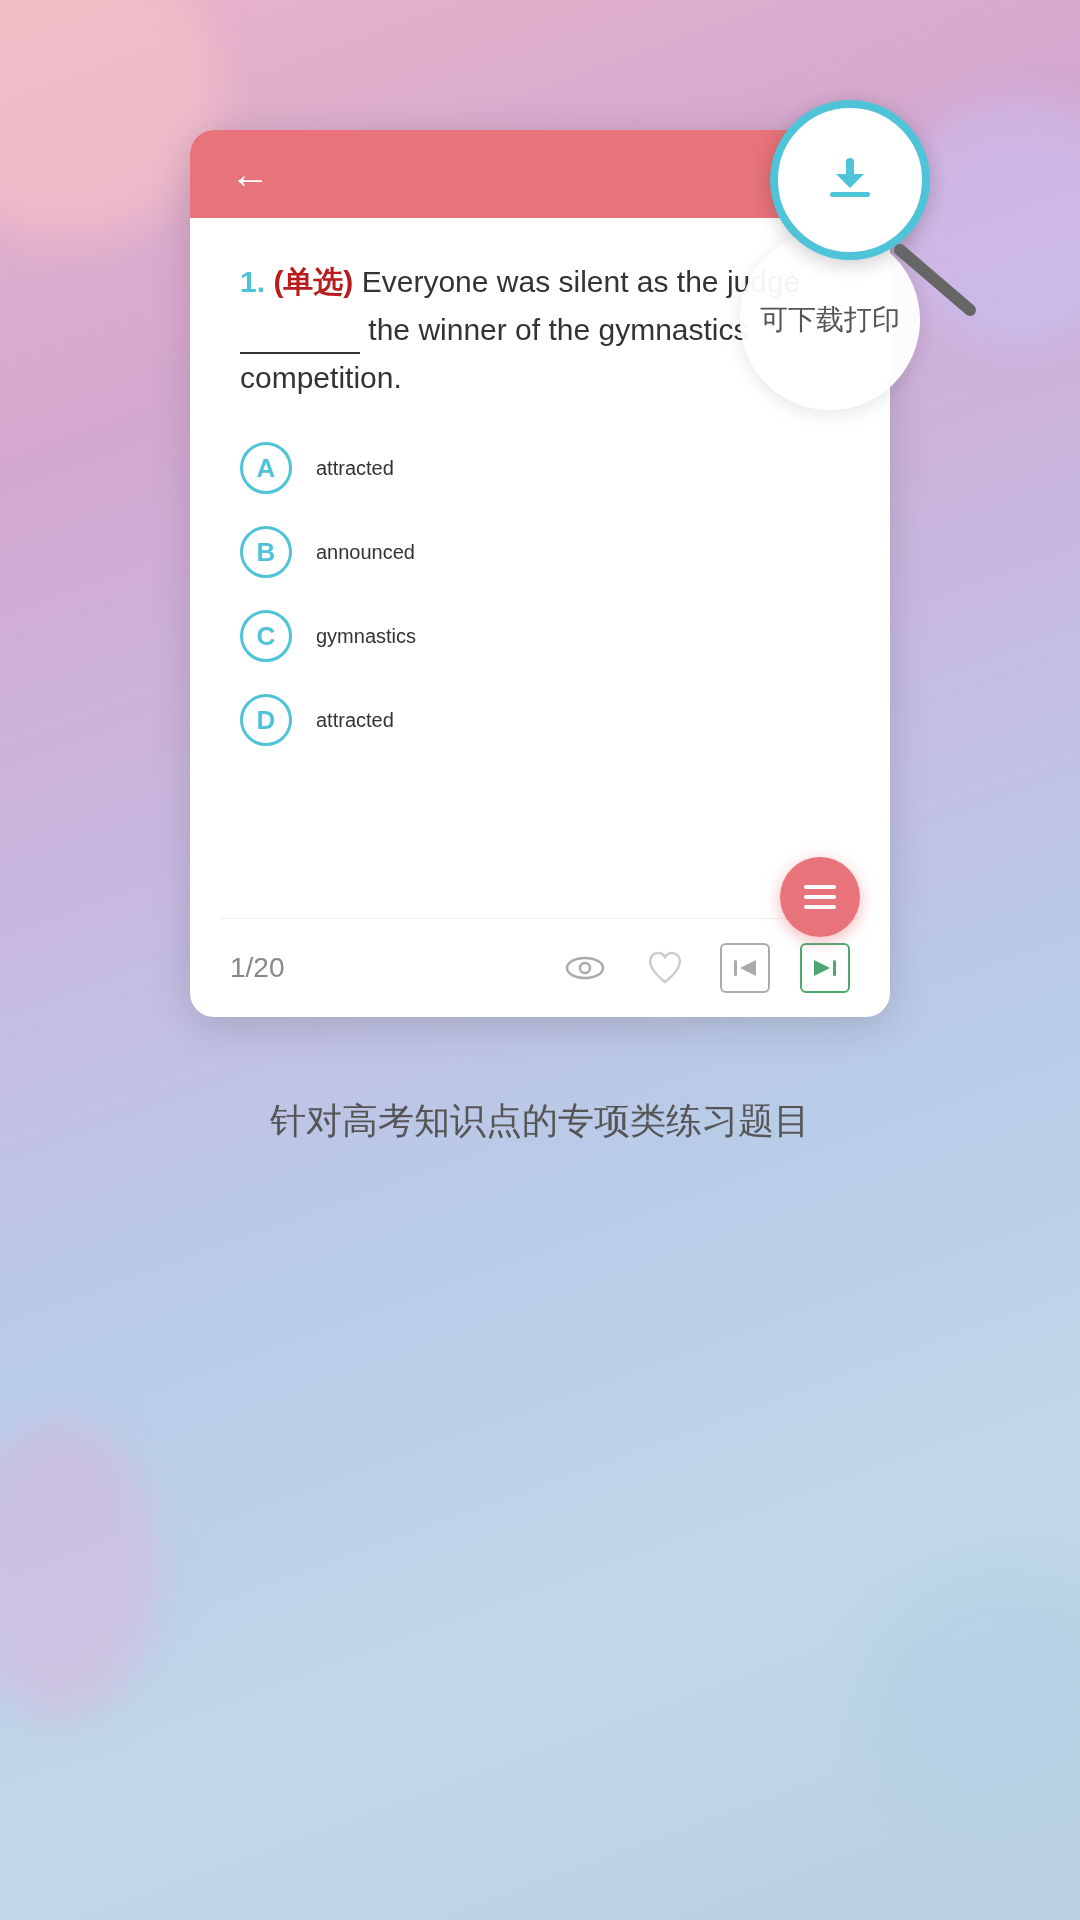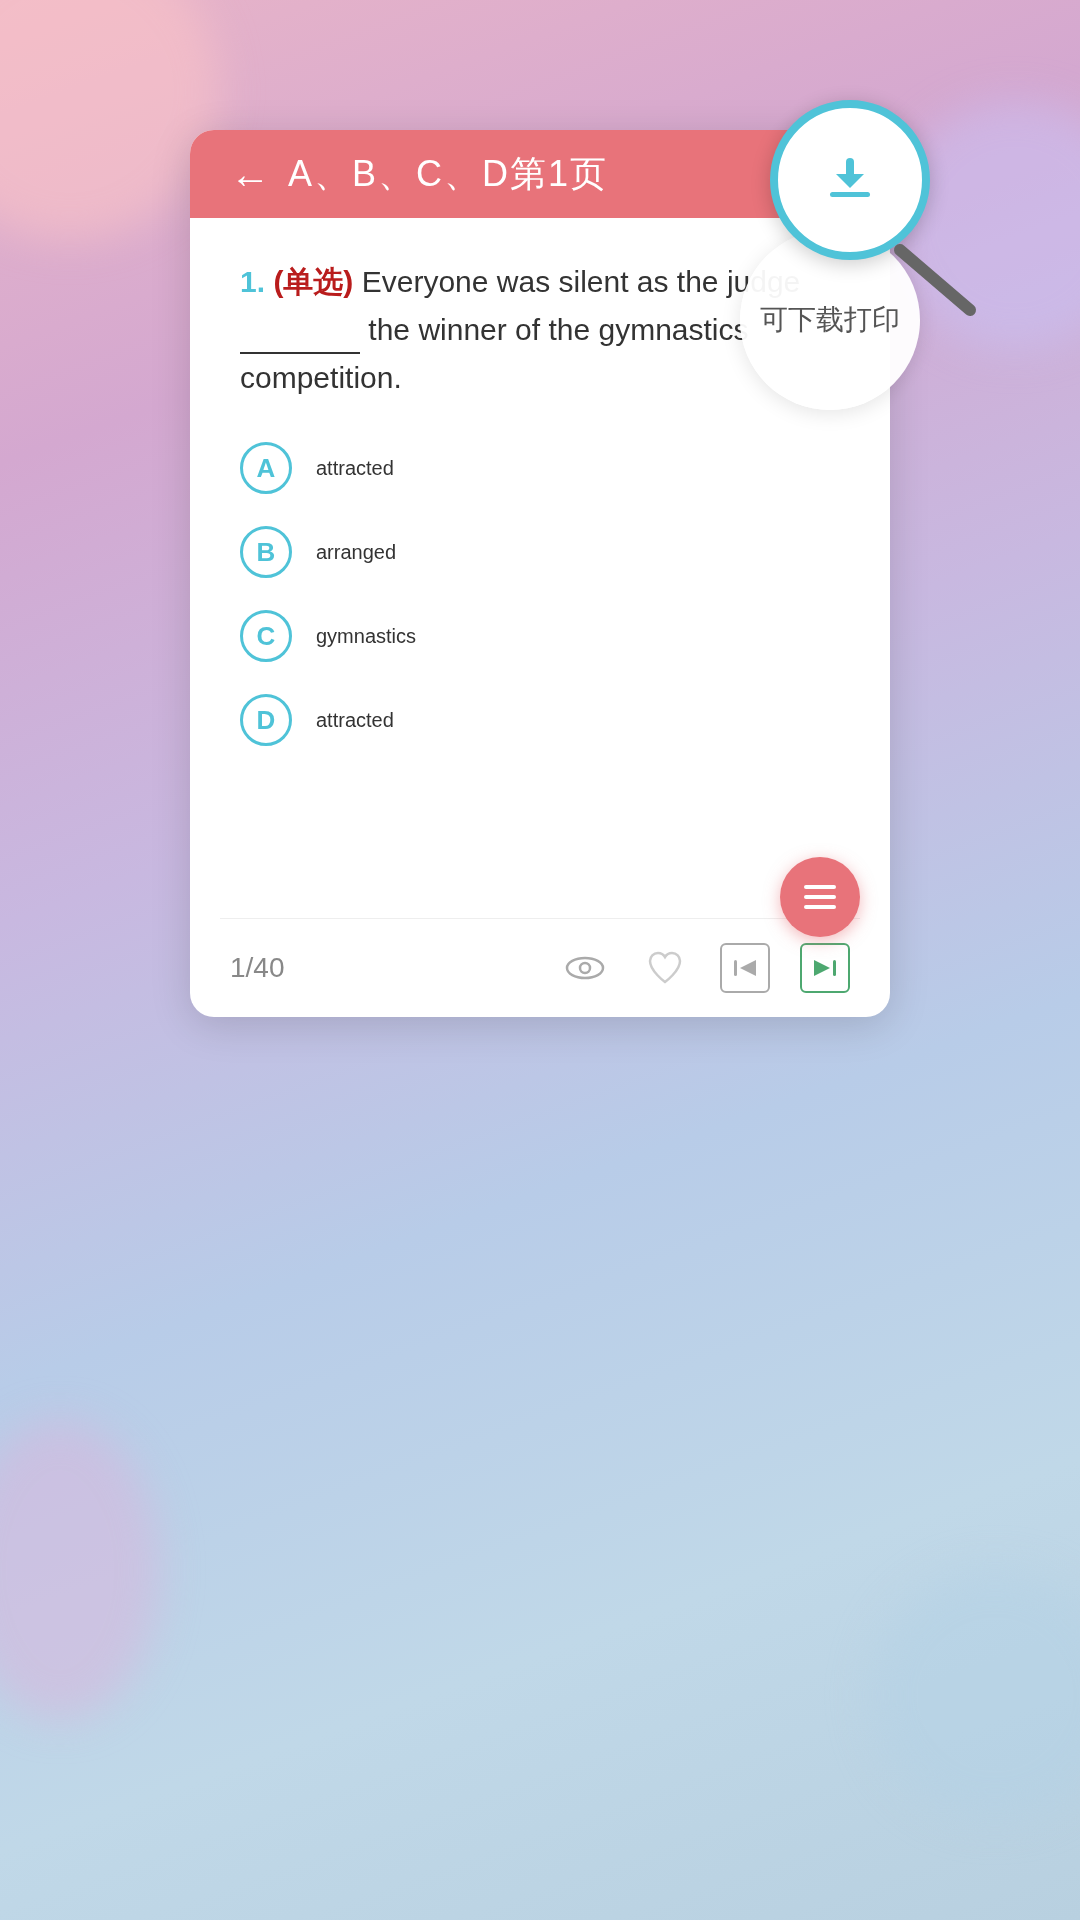--- a/index.html
+++ b/index.html
@@ -353,21 +353,20 @@
 
   <div class="print-tooltip">
     <span>可下载打印</span>
   </div>
 
   <div class="card">
 
     <div class="card-header">
       <div class="header-left">
         <span class="back-arrow">←</span>
-        <span class="header-title">A、B、C、D第1页</span>
       </div>
       <div class="header-icons">
         <span class="calendar-icon">
           <svg width="36" height="36" viewBox="0 0 36 36" fill="none" xmlns="http://www.w3.org/2000/svg">
             <rect x="3" y="7" width="30" height="26" rx="3" stroke="white" stroke-width="2.5" fill="none"></rect>
             <rect x="3" y="7" width="30" height="9" rx="3" fill="rgba(255,255,255,0.3)"></rect>
             <line x1="11" y1="3" x2="11" y2="11" stroke="white" stroke-width="2.5" stroke-linecap="round"></line>
             <line x1="25" y1="3" x2="25" y2="11" stroke="white" stroke-width="2.5" stroke-linecap="round"></line>
             <rect x="8" y="20" width="5" height="5" rx="1" fill="white"></rect>
             <rect x="16" y="20" width="5" height="5" rx="1" fill="white"></rect>
@@ -393,21 +392,21 @@
           <div class="option-circle">
             <span>A</span>
           </div>
           <span class="option-text">attracted</span>
         </div>
 
         <div class="option-item">
           <div class="option-circle">
             <span>B</span>
           </div>
-          <span class="option-text">arranged</span>
+          <span class="option-text">announced</span>
         </div>
 
         <div class="option-item">
           <div class="option-circle">
             <span>C</span>
           </div>
           <span class="option-text">gymnastics</span>
         </div>
 
         <div class="option-item">
@@ -422,21 +421,21 @@
       <div class="fab-button">
         <div class="fab-line"></div>
         <div class="fab-line"></div>
         <div class="fab-line"></div>
       </div>
     </div>
 
     <div class="card-divider"></div>
 
     <div class="card-footer">
-      <span class="page-indicator">1/40</span>
+      <span class="page-indicator">1/20</span>
       <div class="footer-actions">
 
         <div class="footer-icon">
           <svg width="40" height="30" viewBox="0 0 40 30" fill="none" xmlns="http://www.w3.org/2000/svg">
             <ellipse cx="20" cy="15" rx="18" ry="10" stroke="#aaa" stroke-width="2.5" fill="none"></ellipse>
             <circle cx="20" cy="15" r="5" stroke="#aaa" stroke-width="2.5" fill="none"></circle>
           </svg>
         </div>
 
         <div class="footer-icon">
@@ -458,13 +457,14 @@
             <polygon points="4,7 4,23 20,15" fill="#4da870"></polygon>
           </svg>
         </div>
 
       </div>
     </div>
   </div>
 </div>
 
 <div class="bottom-section">
+  <div class="feature-subtitle">针对高考知识点的专项类练习题目</div>
 </div>
 
 </body></html>

